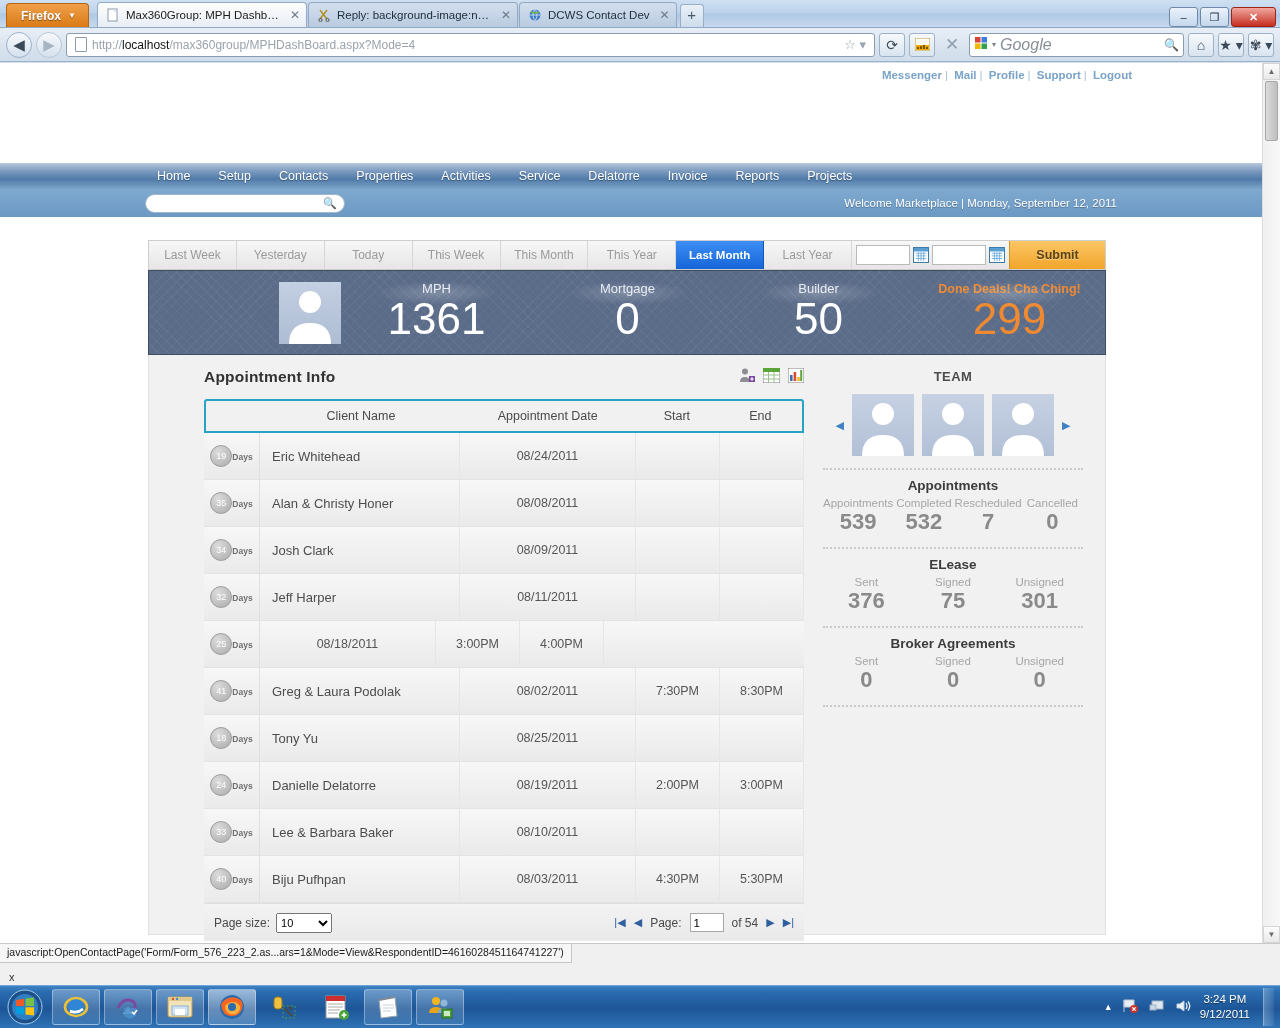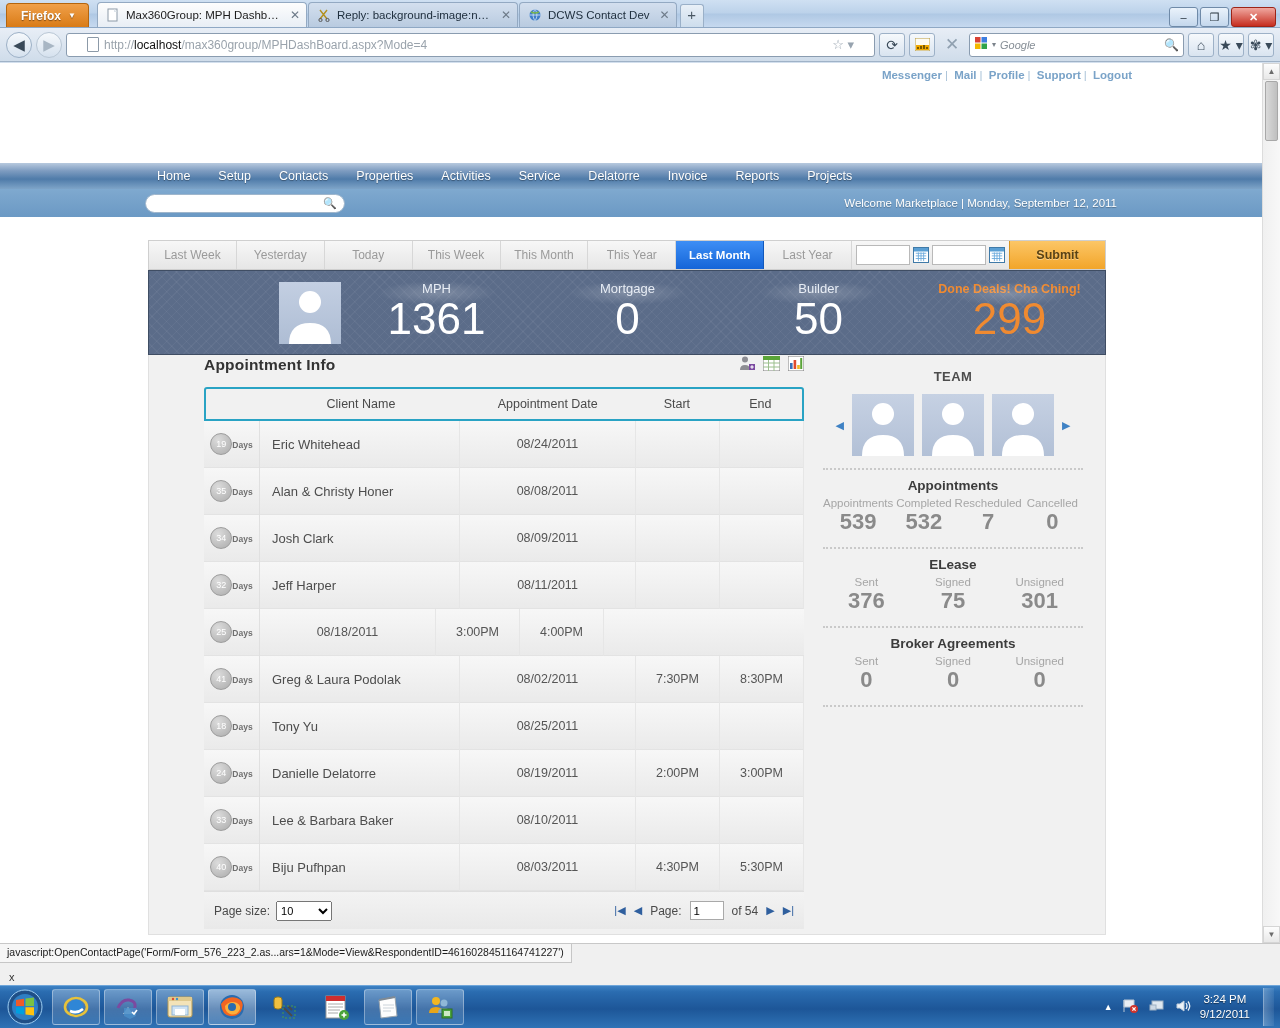--- a/index.html
+++ b/index.html
@@ -79,38 +79,38 @@
   .navbtn {
     width: 26px; height: 26px; border-radius: 50%;
     background: linear-gradient(#f6f9fc, #d5e1ee);
     border: 1px solid #9db1c7;
     display: flex; align-items: center; justify-content: center;
     color: #3a4a59; font-size: 15px;
   }
   .navbtn.fwd { color: #a8b6c4; border-color: #b9c7d5; }
   .urlbar {
     flex: 1; height: 24px; background: #fff; border: 1px solid #8a9cb0;
-    border-radius: 3px; display: flex; align-items: center; padding: 0 20px; gap: 5px;
+    border-radius: 3px; display: flex; align-items: center; padding: 0 8px; gap: 5px;
   }
   .urlbar .pagei { width: 12px; height: 15px; border: 1px solid #8c9aa8; background: #fff; border-radius: 1px; }
   .urlbar .url { font-size: 12px; color: #9aa3ac; flex: 1; }
   .urlbar .url b { color: #111; font-weight: normal; }
   .urlbar .star { color: #97a3af; font-size: 13px; }
   .sqbtn {
     width: 26px; height: 24px; border: 1px solid #9db1c7; border-radius: 3px;
     background: linear-gradient(#f6f9fc, #d9e4f0);
     display: flex; align-items: center; justify-content: center;
     font-size: 14px; color: #3a4a59;
   }
   .sqbtn.flat { border-color: transparent; background: none; color: #90a0b0; font-size: 17px; }
   .searchbar {
     width: 215px; height: 24px; background: #fff; border: 1px solid #8a9cb0;
     border-radius: 3px; display: flex; align-items: center; padding: 0 4px; gap: 4px;
   }
-  .searchbar .gtxt { flex: 1; font-size: 11px; color: #868e96; font-style: italic; }
+  .searchbar .gtxt { flex: 1; font-size: 16px; color: #868e96; font-style: italic; }
 
   
   .page {
     position: absolute; left: 0; top: 63px; width: 1280px; height: 880px;
     background: #fff; overflow: hidden;
   }
   .toplinks {
     text-align: right; padding: 6px 148px 0 0; font-size: 11.5px;
     color: #7aa3c8;
   }
@@ -200,21 +200,21 @@
   .metric.deal .mval { color: #f08a30; }
   .glow { position: absolute; top: 0; left: 50%; transform: translateX(-50%);
           width: 120px; height: 24px; background: radial-gradient(ellipse at center, rgba(255,255,255,.22), rgba(255,255,255,0) 70%); }
 
   
   .panel {
     margin: 0 0 0 148px; width: 958px; height: 580px;
     background: #f1f1f1; border: 1px solid #e0e0e0; border-top: none;
     display: flex; position: relative;
   }
-  .left-col { width: 660px; padding: 0 0 0 55px; }
+  .left-col { width: 660px; padding: 12px 0 0 55px; }
   .ap-head { display: flex; align-items: center; width: 600px; }
   .ap-title { font-size: 15.5px; color: #333; font-weight: bold; letter-spacing: .2px; }
   .ap-icons { margin-left: auto; display: flex; gap: 8px; align-items: center; }
 
   .grid { margin-top: 12px; width: 600px; }
   .grid-head {
     display: flex; height: 34px; align-items: center;
     border: 2px solid #29a3c4; border-bottom: 2px solid #29a3c4;
     border-radius: 3px 3px 0 0; background: #f1f1f1;
   }

